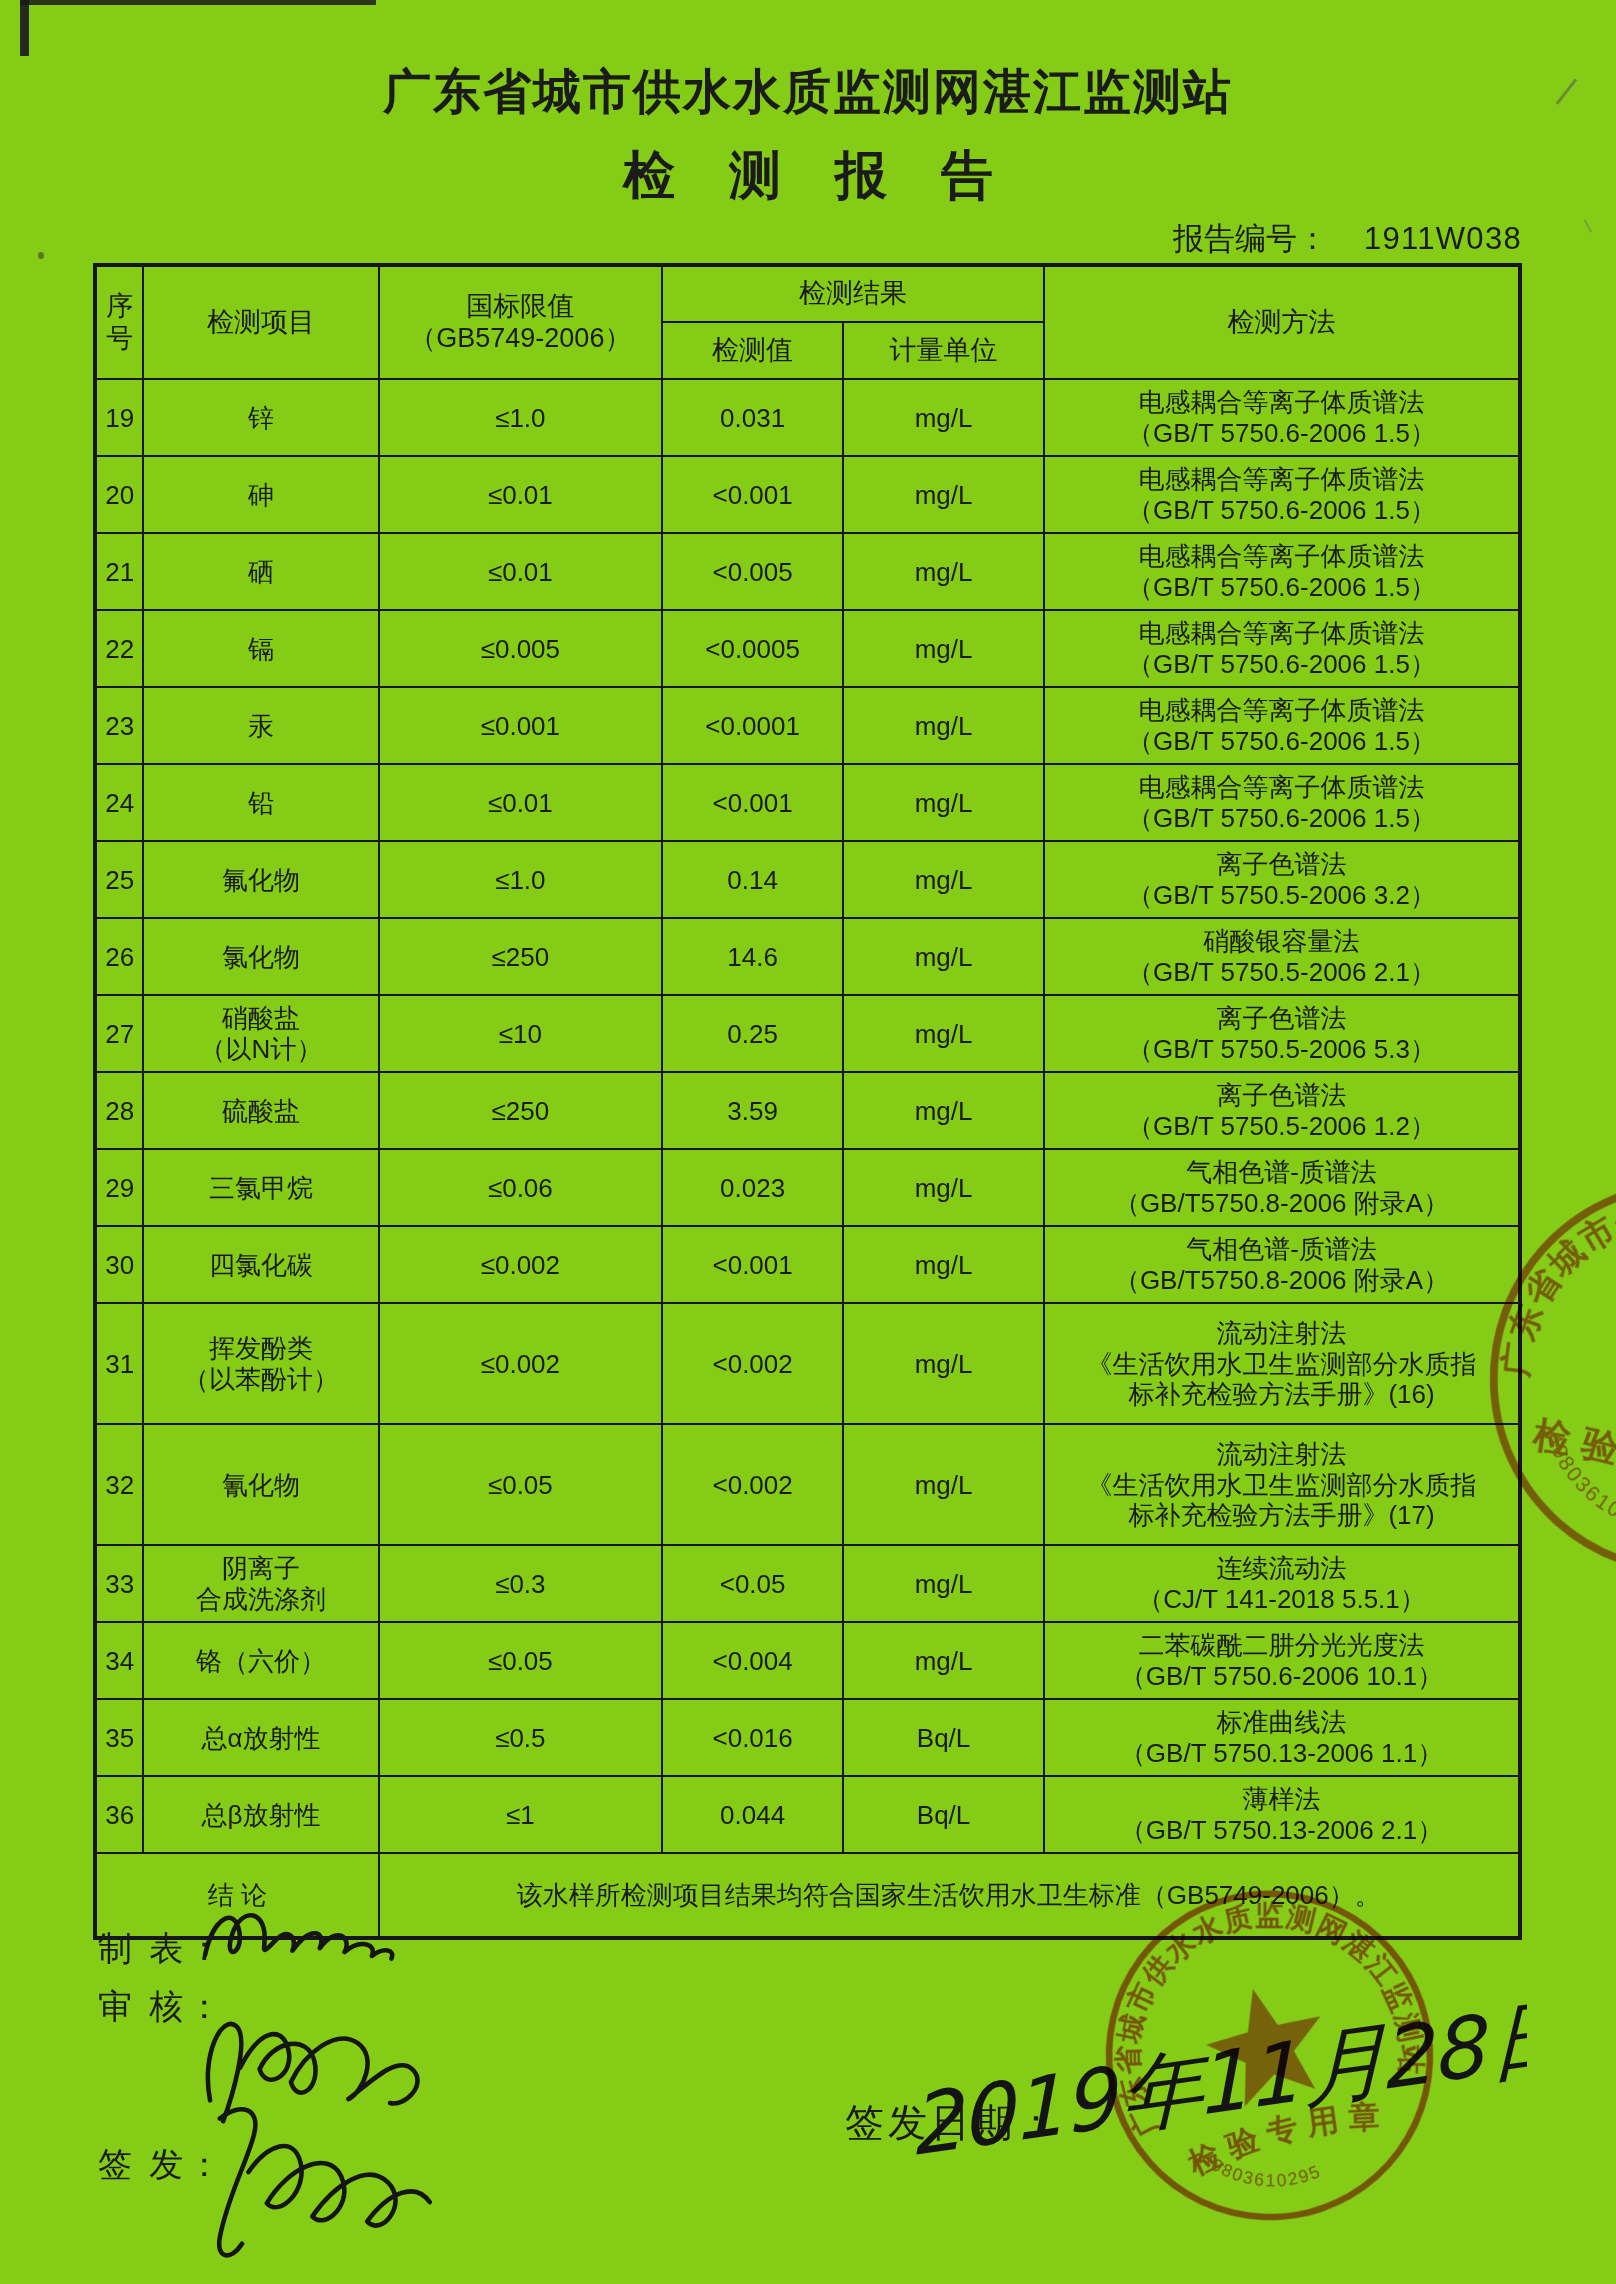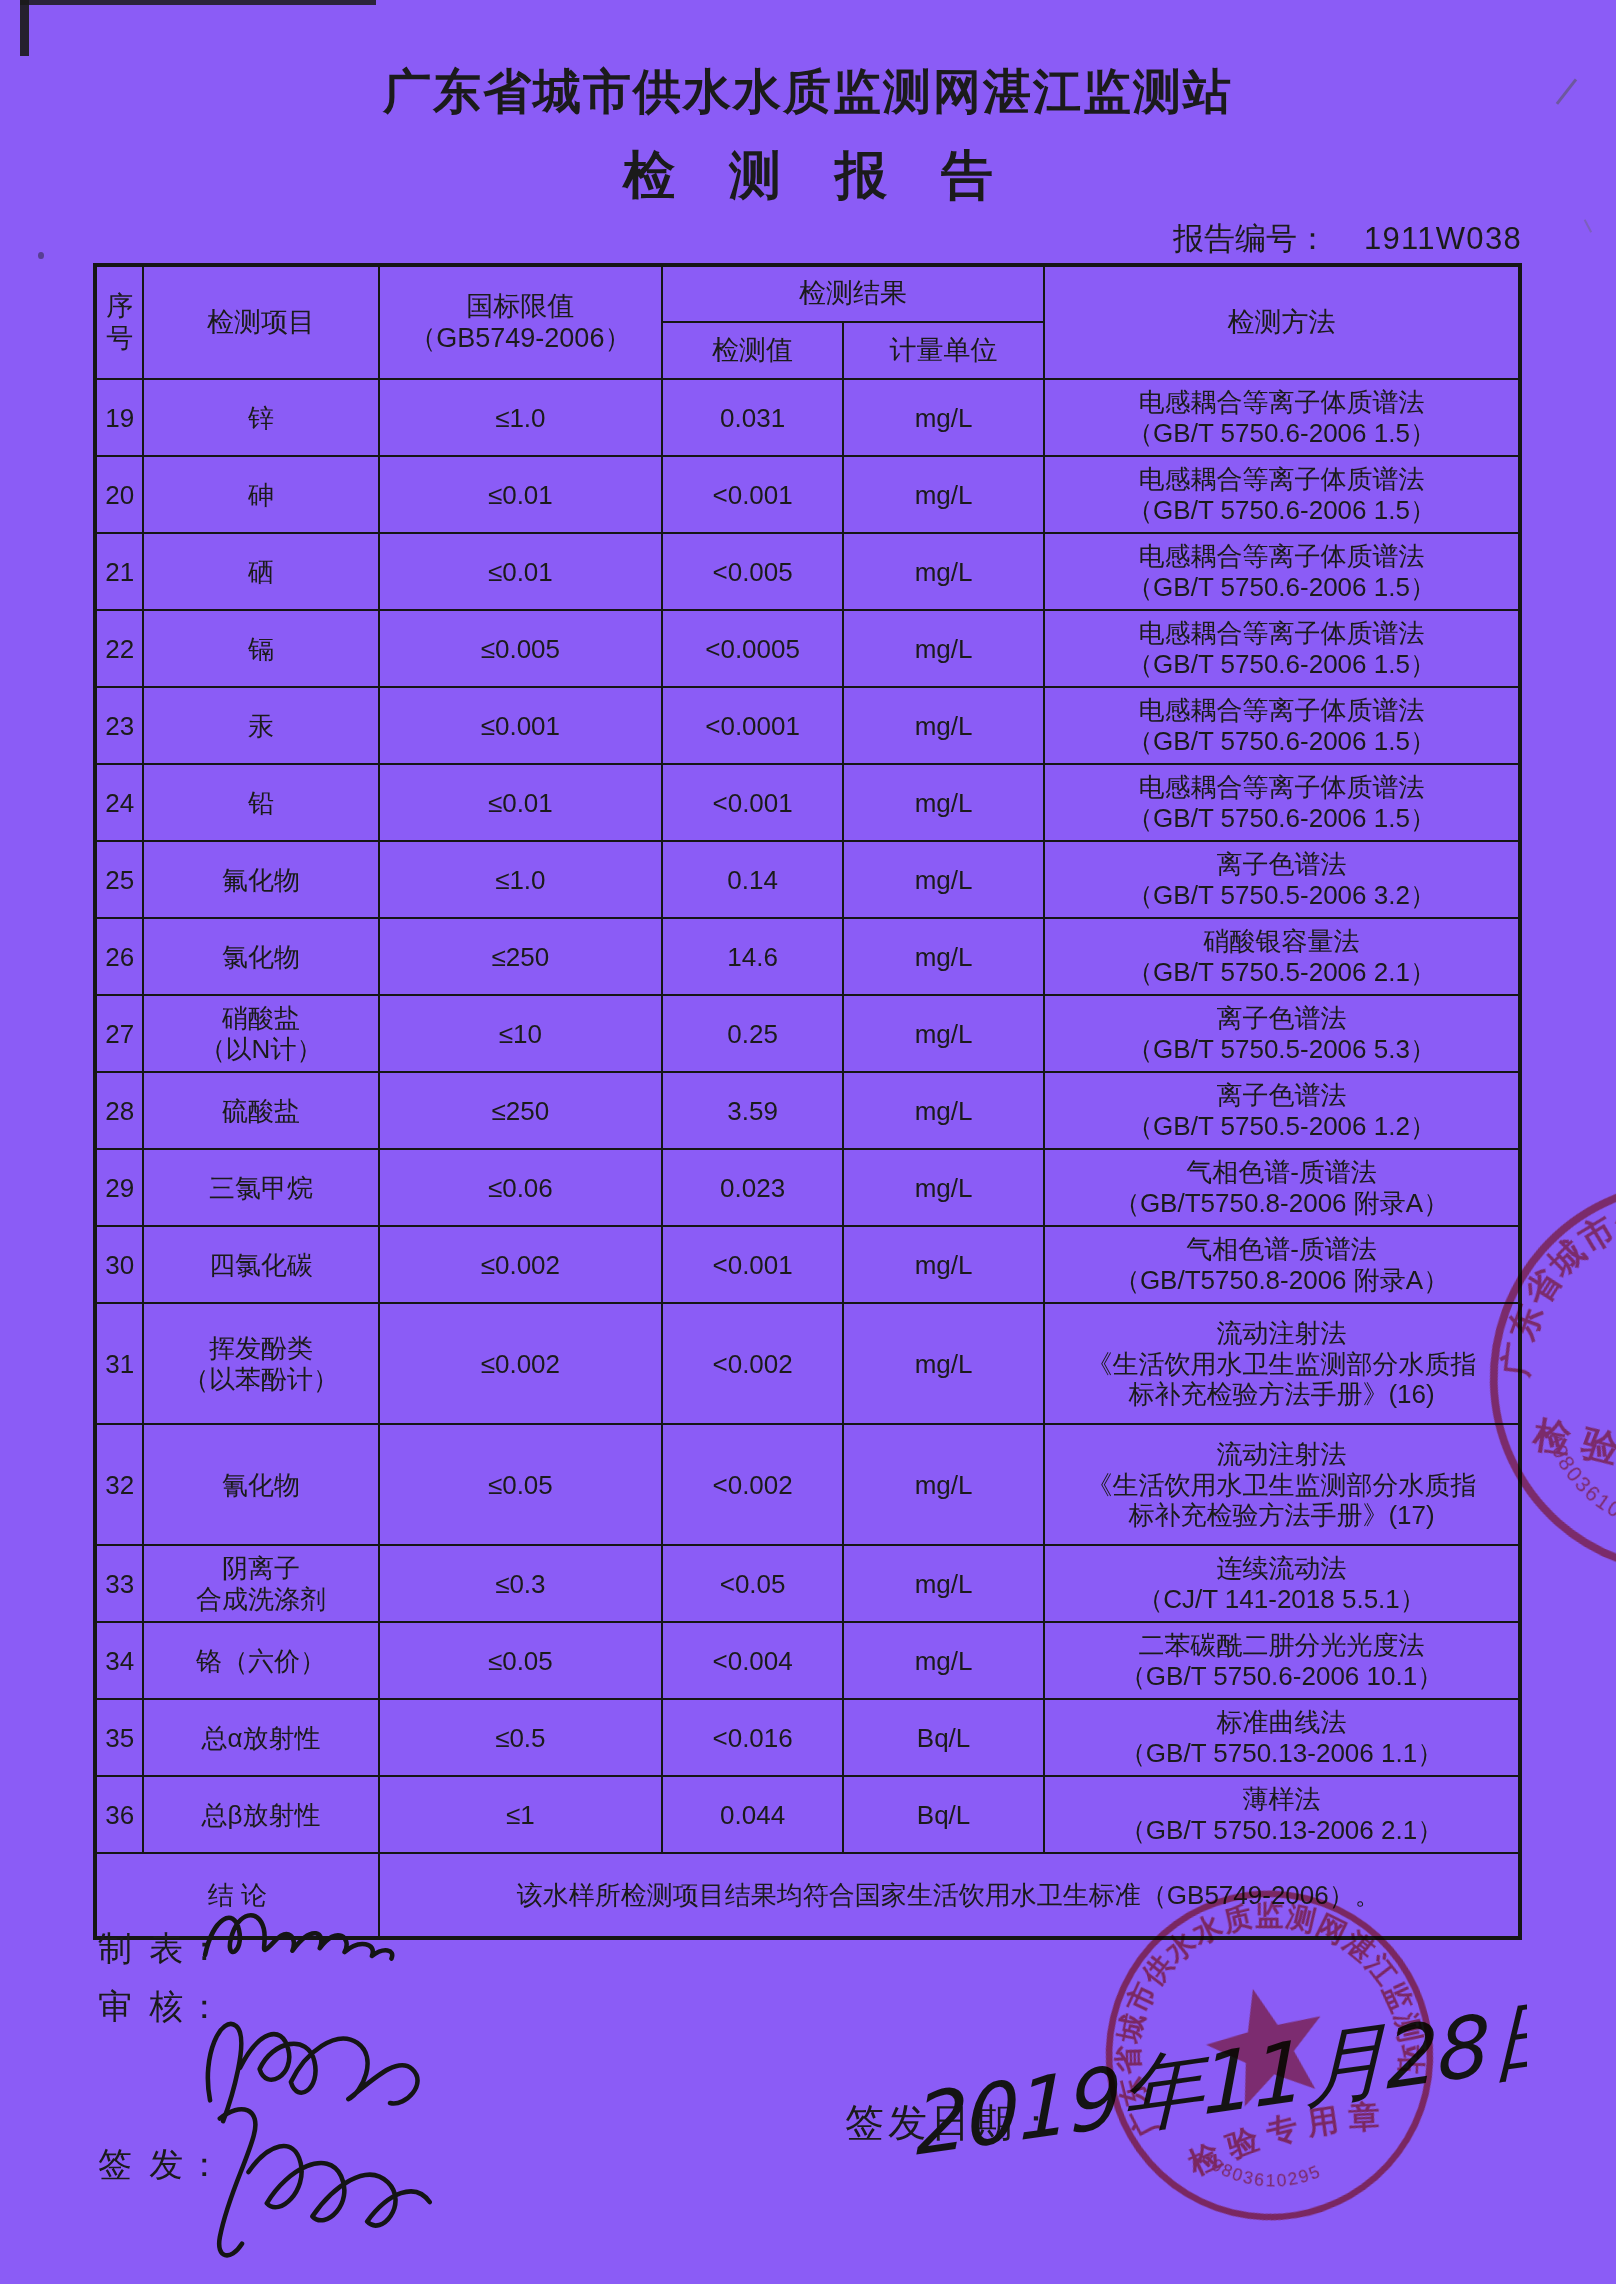--- a/index.html
+++ b/index.html
@@ -10,21 +10,21 @@
   html,body{margin:0;padding:0;}
   body{
     width:1616px;height:2284px;
     background:#f4f4f2;
     font-family:"Liberation Sans", sans-serif;
     color:var(--ink);
   }
   .page{
     position:relative;
     width:1616px;height:2284px;
-    background:#8b5cf6;
+    background:#84cc16;
     overflow:hidden;
   }
   
   .station-name{
     margin:60px 0 0 0;
     text-align:center;
     font-size:48px;font-weight:bold;letter-spacing:2px;
   }
   .report-title{
     margin-top:17px;

